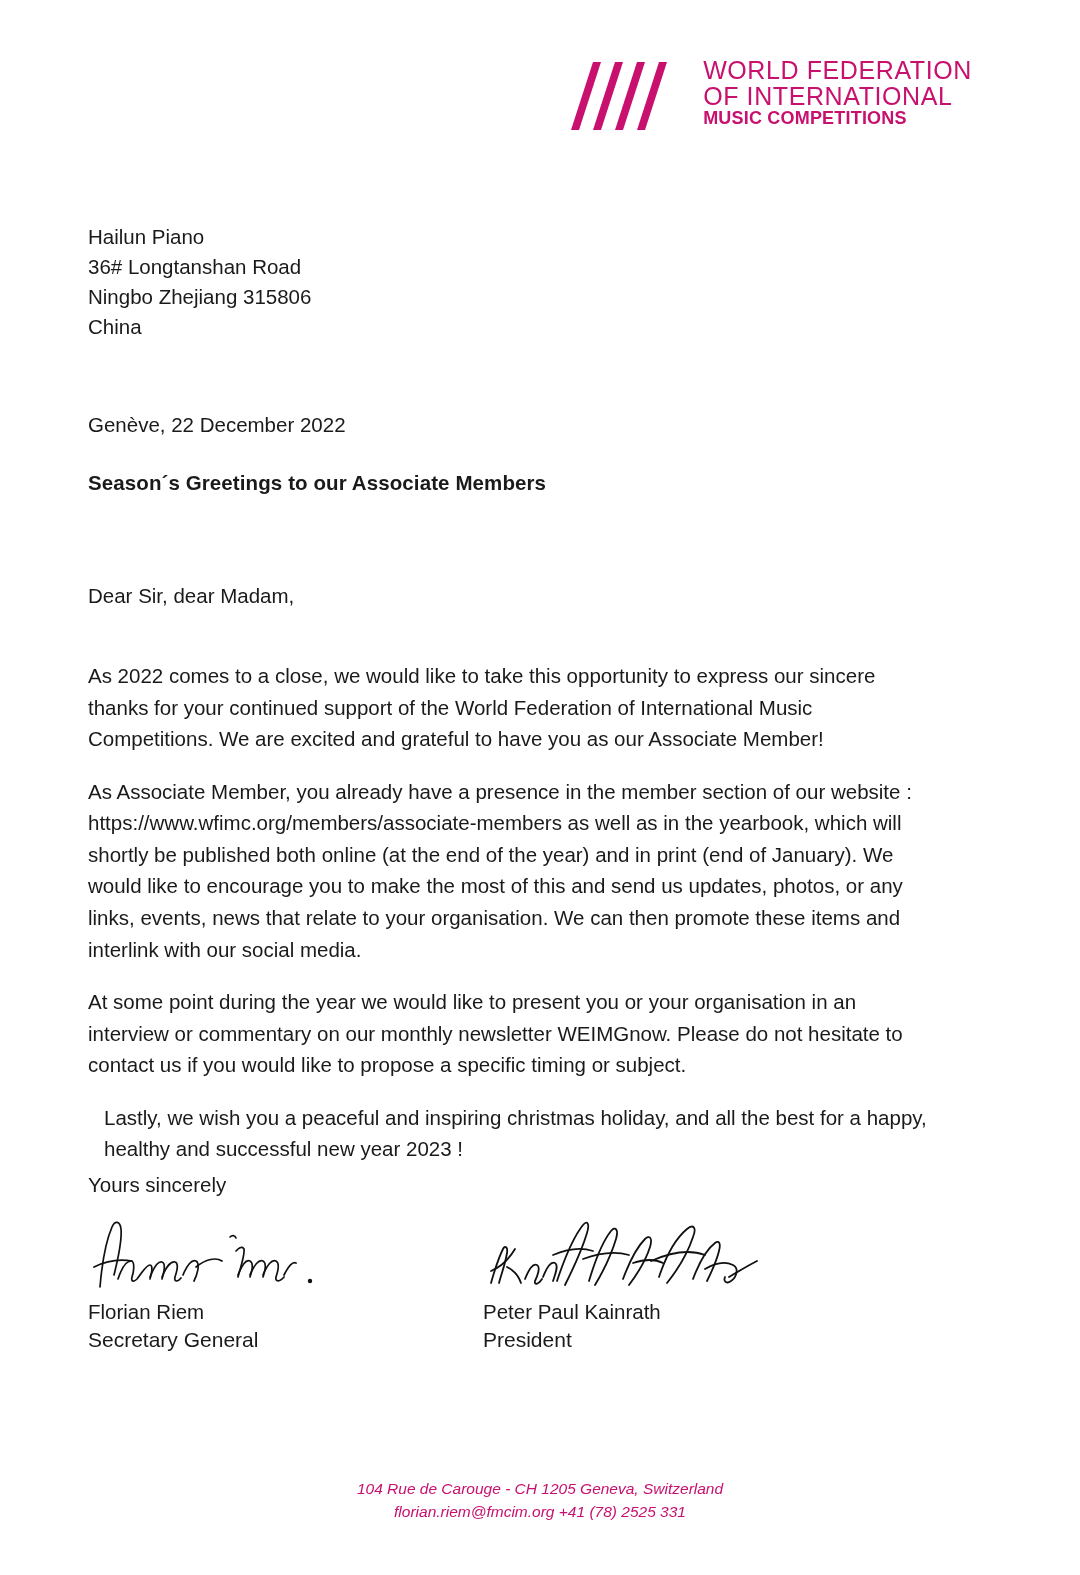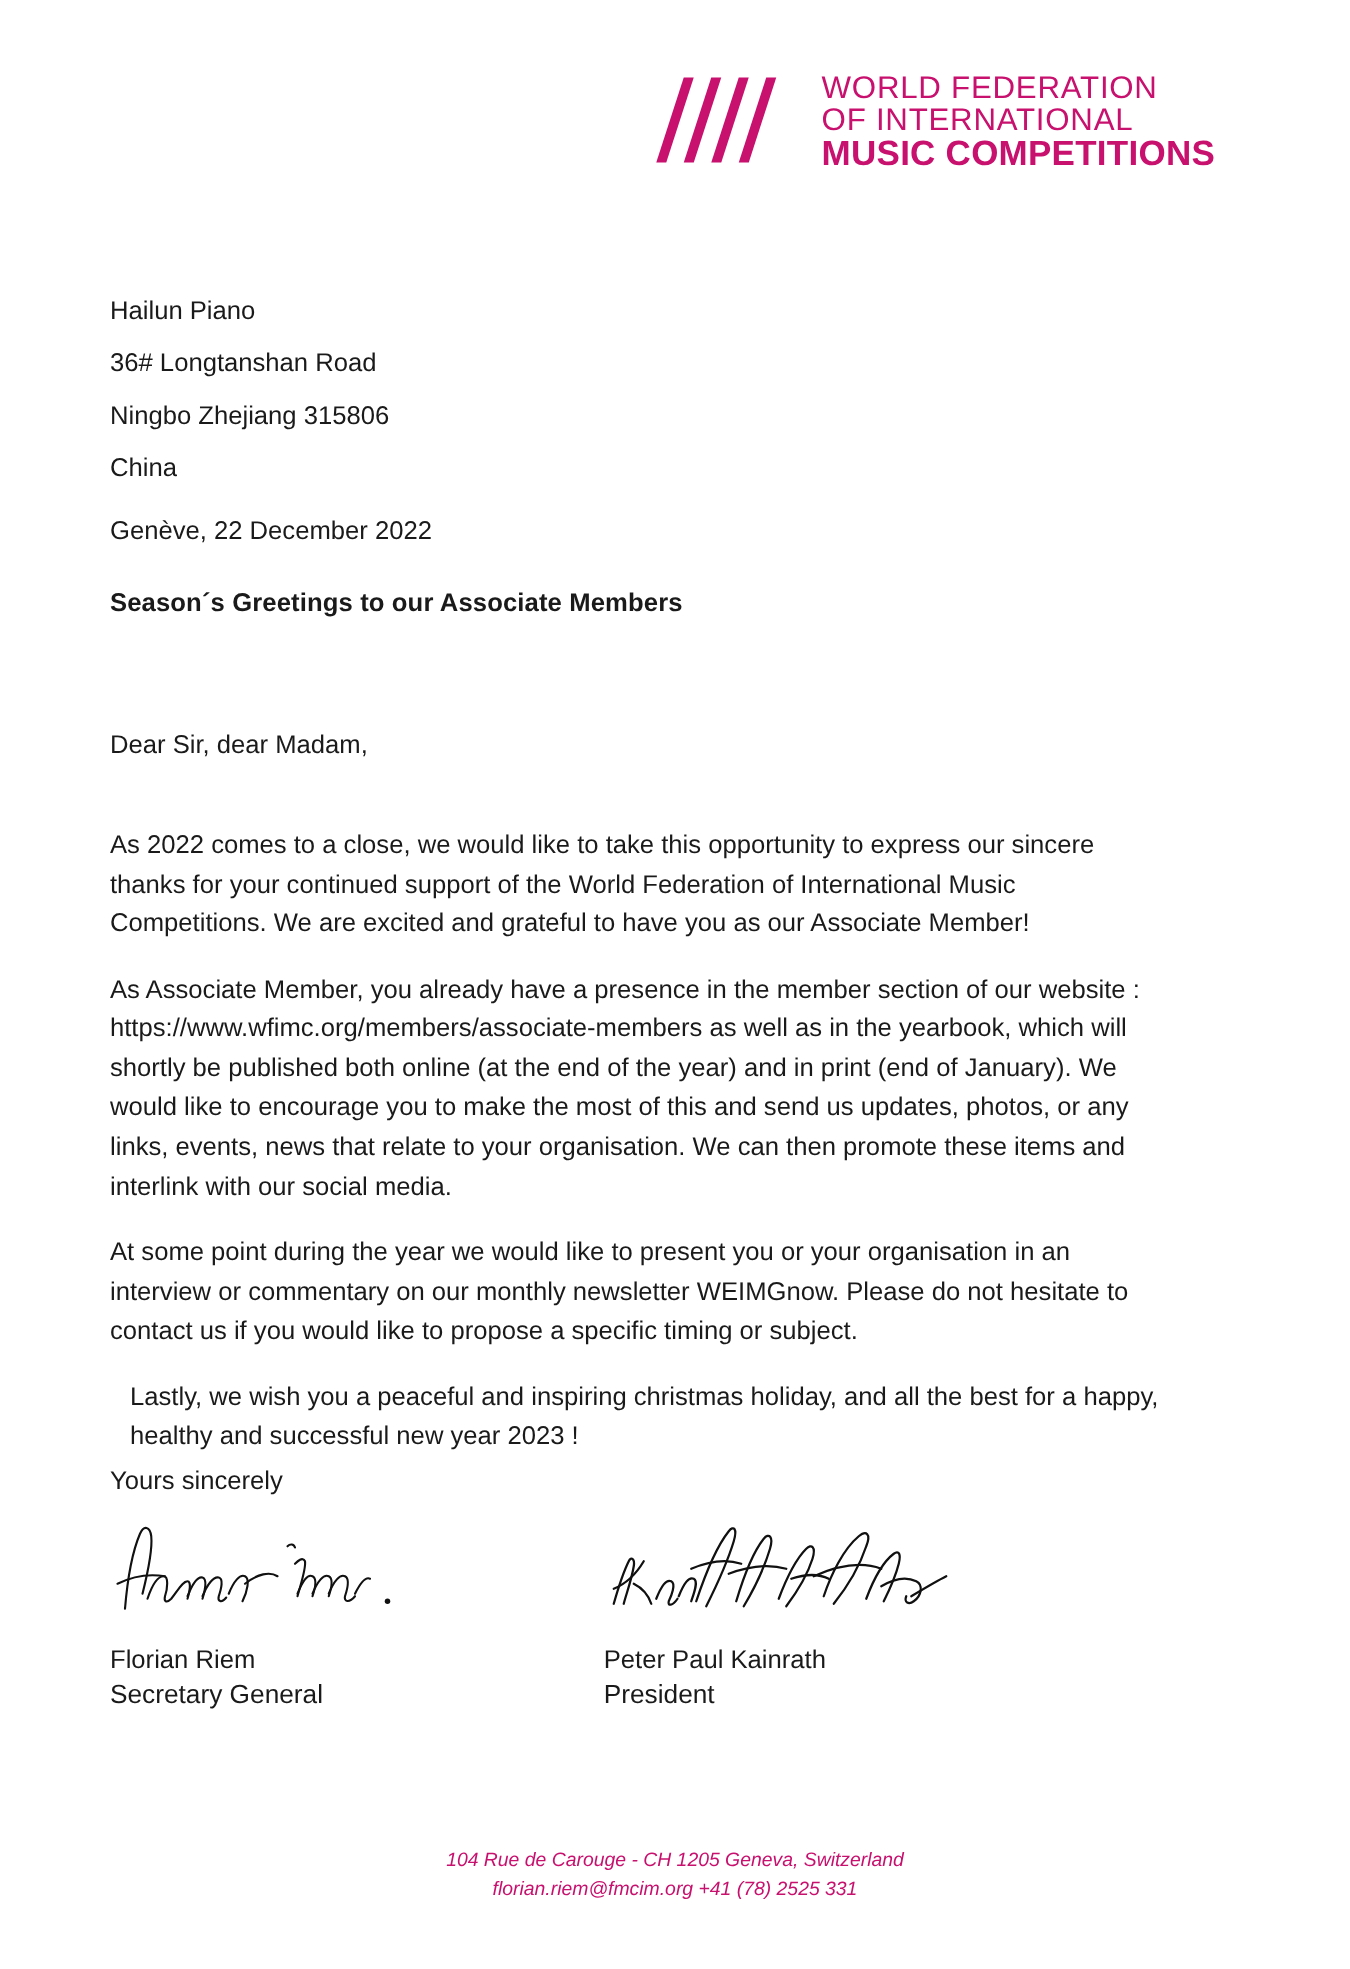--- a/index.html
+++ b/index.html
@@ -36,42 +36,42 @@
     color: #c8106e;
     line-height: 1.02;
     letter-spacing: 0.2px;
   }
   .logo-line1, .logo-line2 {
     font-size: 25px;
     font-weight: 400;
     letter-spacing: 0.6px;
   }
   .logo-line3 {
-    font-size: 28px;
+    font-size: 18px;
     font-weight: 700;
     letter-spacing: 0.2px;
   }
 
   
   .sheet {
     position: absolute;
     left: 88px;
     top: 0;
     width: 860px;
   }
 
   .address-block {
     position: absolute;
     top: 222px;
     left: 0;
     font-size: 20.5px;
     line-height: 1.46;
     color: #1a1a1a;
   }
-  .address-block div { white-space: pre; margin-top: 12px; }
+  .address-block div { white-space: pre; }
 
   .place-date {
     position: absolute;
     top: 413px;
     left: 0;
     font-size: 20.5px;
   }
 
   .subject {
     position: absolute;
@@ -118,21 +118,21 @@
   }
   .sig {
     position: absolute;
     top: 0;
   }
   .sig.left  { left: 0px; }
   .sig.right { left: 395px; }
   .sig-img { height: 80px; }
   .sig-name {
     font-size: 20.5px;
-    margin-top: 20px;
+    margin-top: 4px;
     line-height: 1.3;
   }
   .sig-role {
     font-size: 21px;
     line-height: 1.3;
   }
 
   
   .footer {
     position: absolute;

